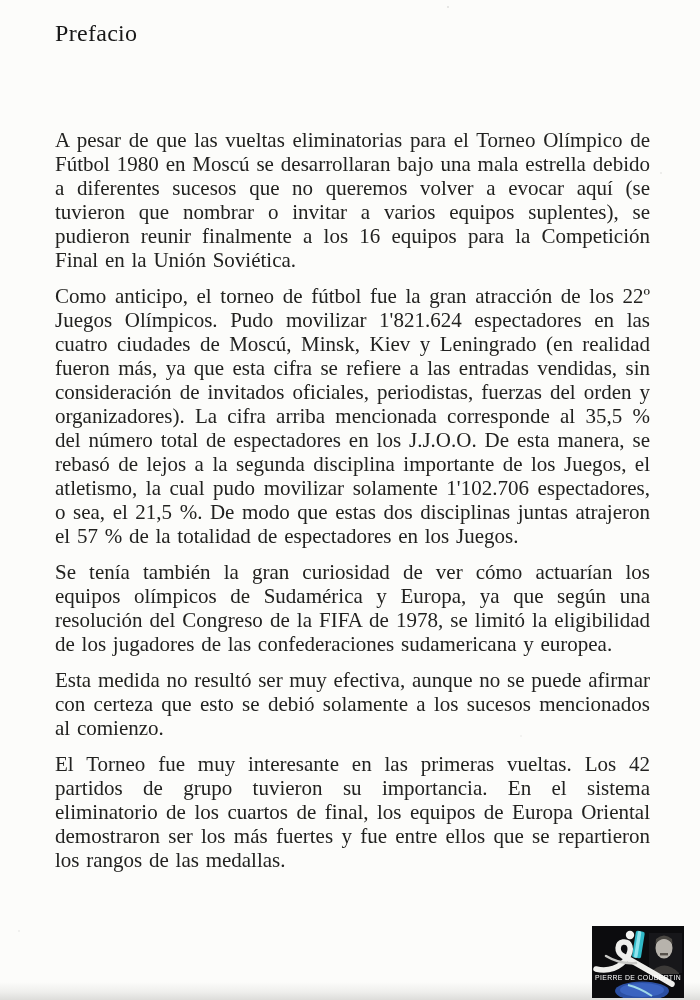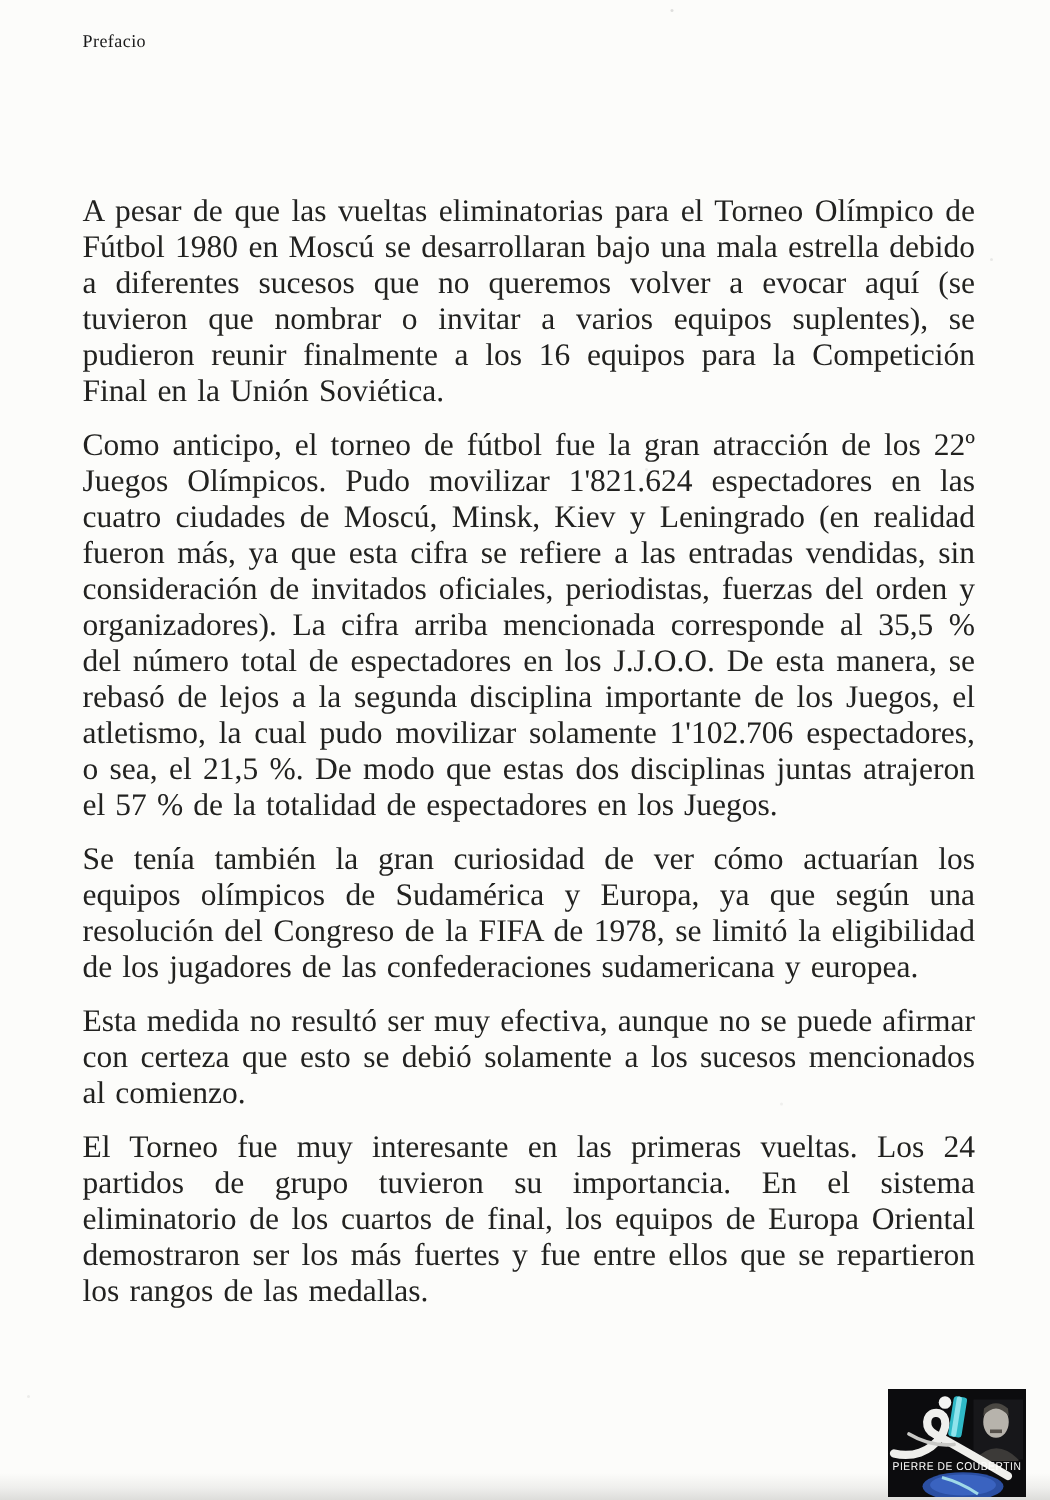--- a/index.html
+++ b/index.html
@@ -11,21 +11,21 @@
   .page {
     position: relative;
     width: 700px; height: 1000px;
     background: #fcfcfa;
     overflow: hidden;
     color: #1f1f1f;
   }
   .page-title {
     position: absolute;
     top: 20px; left: 55px;
-    font-size: 12px;
+    font-size: 24px;
     font-weight: normal;
     letter-spacing: 0.3px;
     margin: 0;
     color: #181818;
   }
   .content {
     position: absolute;
     top: 128px; left: 55px; right: 50px;
     text-align: justify;
   }
@@ -67,21 +67,21 @@
 
 <div class="page">
 
   <h1 class="page-title">Prefacio</h1>
 
   <div class="content">
     <p>A pesar de que las vueltas eliminatorias para el Torneo Olímpico de Fútbol 1980 en Moscú se desarrollaran bajo una mala estrella debido a diferentes sucesos que no queremos volver a evocar aquí (se tuvieron que nombrar o invitar a varios equipos suplentes), se pudieron reunir finalmente a los 16 equipos para la Competición Final en la Unión Soviética.</p>
     <p>Como anticipo, el torneo de fútbol fue la gran atracción de los 22º Juegos Olímpicos. Pudo movilizar 1'821.624 espectadores en las cuatro ciudades de Moscú, Minsk, Kiev y Leningrado (en realidad fueron más, ya que esta cifra se refiere a las entradas vendidas, sin consideración de invitados oficiales, periodistas, fuerzas del orden y organizadores). La cifra arriba mencionada corresponde al 35,5 % del número total de espectadores en los J.J.O.O. De esta manera, se rebasó de lejos a la segunda disciplina importante de los Juegos, el atletismo, la cual pudo movilizar solamente 1'102.706 espectadores, o sea, el 21,5 %. De modo que estas dos disciplinas juntas atrajeron el 57 % de la totalidad de espectadores en los Juegos.</p>
     <p>Se tenía también la gran curiosidad de ver cómo actuarían los equipos olímpicos de Sudamérica y Europa, ya que según una resolución del Congreso de la FIFA de 1978, se limitó la eligibilidad de los jugadores de las confederaciones sudamericana y europea.</p>
     <p>Esta medida no resultó ser muy efectiva, aunque no se puede afirmar con certeza que esto se debió solamente a los sucesos mencionados al comienzo.</p>
-    <p>El Torneo fue muy interesante en las primeras vueltas. Los 24 partidos de grupo tuvieron su importancia. En el sistema eliminatorio de los cuartos de final, los equipos de Europa Oriental demostraron ser los más fuertes y fue entre ellos que se repartieron los rangos de las medallas.</p>
+    <p>El Torneo fue muy interesante en las primeras vueltas. Los 42 partidos de grupo tuvieron su importancia. En el sistema eliminatorio de los cuartos de final, los equipos de Europa Oriental demostraron ser los más fuertes y fue entre ellos que se repartieron los rangos de las medallas.</p>
   </div>
 
   <div class="noise"></div>
   <div class="scan-bottom"></div>
 
   <div class="watermark">
     <svg width="92" height="72" viewBox="0 0 92 72" xmlns="http://www.w3.org/2000/svg">
 
       <rect x="0" y="0" width="92" height="72" fill="#0c0c0e"></rect>
 

